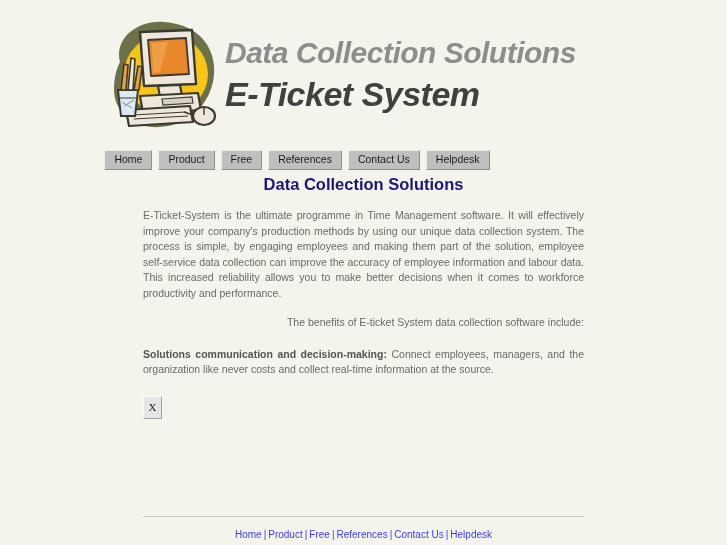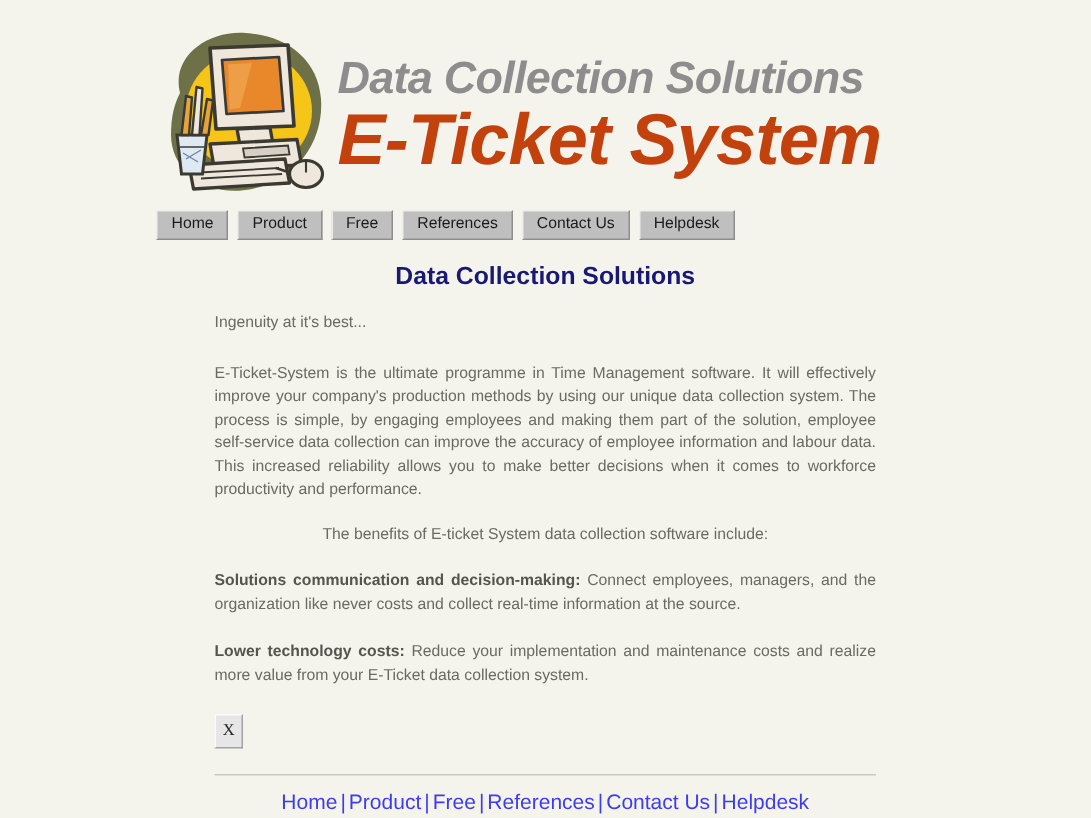--- a/index.html
+++ b/index.html
@@ -50,35 +50,35 @@
     font-size: 30px;
     font-weight: bold;
     font-style: italic;
     color: #8d8d8d;
     letter-spacing: -0.5px;
     line-height: 34px;
     white-space: nowrap;
   }
 
   .banner-line2 {
-    font-size: 48px;
+    font-size: 34px;
     font-weight: bold;
     font-style: italic;
-    color: #c2410c;
+    color: #404040;
     letter-spacing: -0.5px;
     line-height: 46px;
     margin-top: 1px;
     white-space: nowrap;
   }
 
   
   .navbar {
     position: absolute;
     left: 0;
-    top: 140px;
+    top: 150px;
     width: 594px;
     text-align: center;
     font-size: 0;
   }
 
   .nav-btn {
     display: inline-block;
     font-family: "Liberation Sans", sans-serif;
     font-size: 10.5px;
     color: #1b1b1b;
@@ -120,21 +120,21 @@
     margin: 0 0 14px 0;
   }
 
   .body-text.tagline {
     margin-bottom: 18px;
     text-align: left;
   }
 
   .body-text.lead-in {
     margin-bottom: 16px;
-    text-align: center;
+    text-align: right;
   }
 
   .body-text b {
     color: #55554f;
     font-weight: bold;
   }
 
   .benefit {
     margin-bottom: 16px;
   }
@@ -169,21 +169,21 @@
   .footer-rule {
     width: 441px;
     height: 1px;
     background: #c9c9c2;
     border: 0;
     margin: 0 0 11px 0;
   }
 
   .footer-links {
     text-align: center;
-    font-size: 14px;
+    font-size: 10px;
     color: #3d3df0;
     line-height: 13px;
     white-space: nowrap;
   }
 
   .footer-links a {
     color: #3d3df0;
     text-decoration: none;
     cursor: pointer;
   }
@@ -243,34 +243,30 @@
   </div>
 
   <div class="navbar">
     <span class="nav-btn">Home</span><span class="nav-btn">Product</span><span class="nav-btn">Free</span><span class="nav-btn">References</span><span class="nav-btn">Contact Us</span><span class="nav-btn">Helpdesk</span>
   </div>
 
   <div class="content">
 
     <h1 class="page-title">Data Collection Solutions</h1>
 
-    <p class="body-text tagline">Ingenuity at it's best...</p>
 
     <p class="body-text">E-Ticket-System is the ultimate programme in Time Management software. It will effectively improve your company's production methods by using our unique data collection system. The process is simple, by engaging employees and making them part of the solution, employee self-service data collection can improve the accuracy of employee information and labour data. This increased reliability allows you to make better decisions when it comes to workforce productivity and performance.</p>
 
     <p class="body-text lead-in">The benefits of E-ticket System data collection software include:</p>
 
     <p class="body-text benefit">
       <b>Solutions communication and decision-making:</b><span> Connect employees, managers, and the organization like never costs and collect real-time information at the source.</span>
     </p>
 
 
-    <p class="body-text benefit">
-      <b>Lower technology costs:</b><span> Reduce your implementation and maintenance costs and realize more value from your E-Ticket data collection system.</span>
-    </p>
 
     <div class="x-button">X</div>
   </div>
 
   <div class="footer">
     <div class="footer-rule"></div>
     <div class="footer-links">
       <a>Home</a><span class="footer-sep">|</span><a>Product</a><span class="footer-sep">|</span><a>Free</a><span class="footer-sep">|</span><a>References</a><span class="footer-sep">|</span><a>Contact Us</a><span class="footer-sep">|</span><a>Helpdesk</a>
     </div>
   </div>

